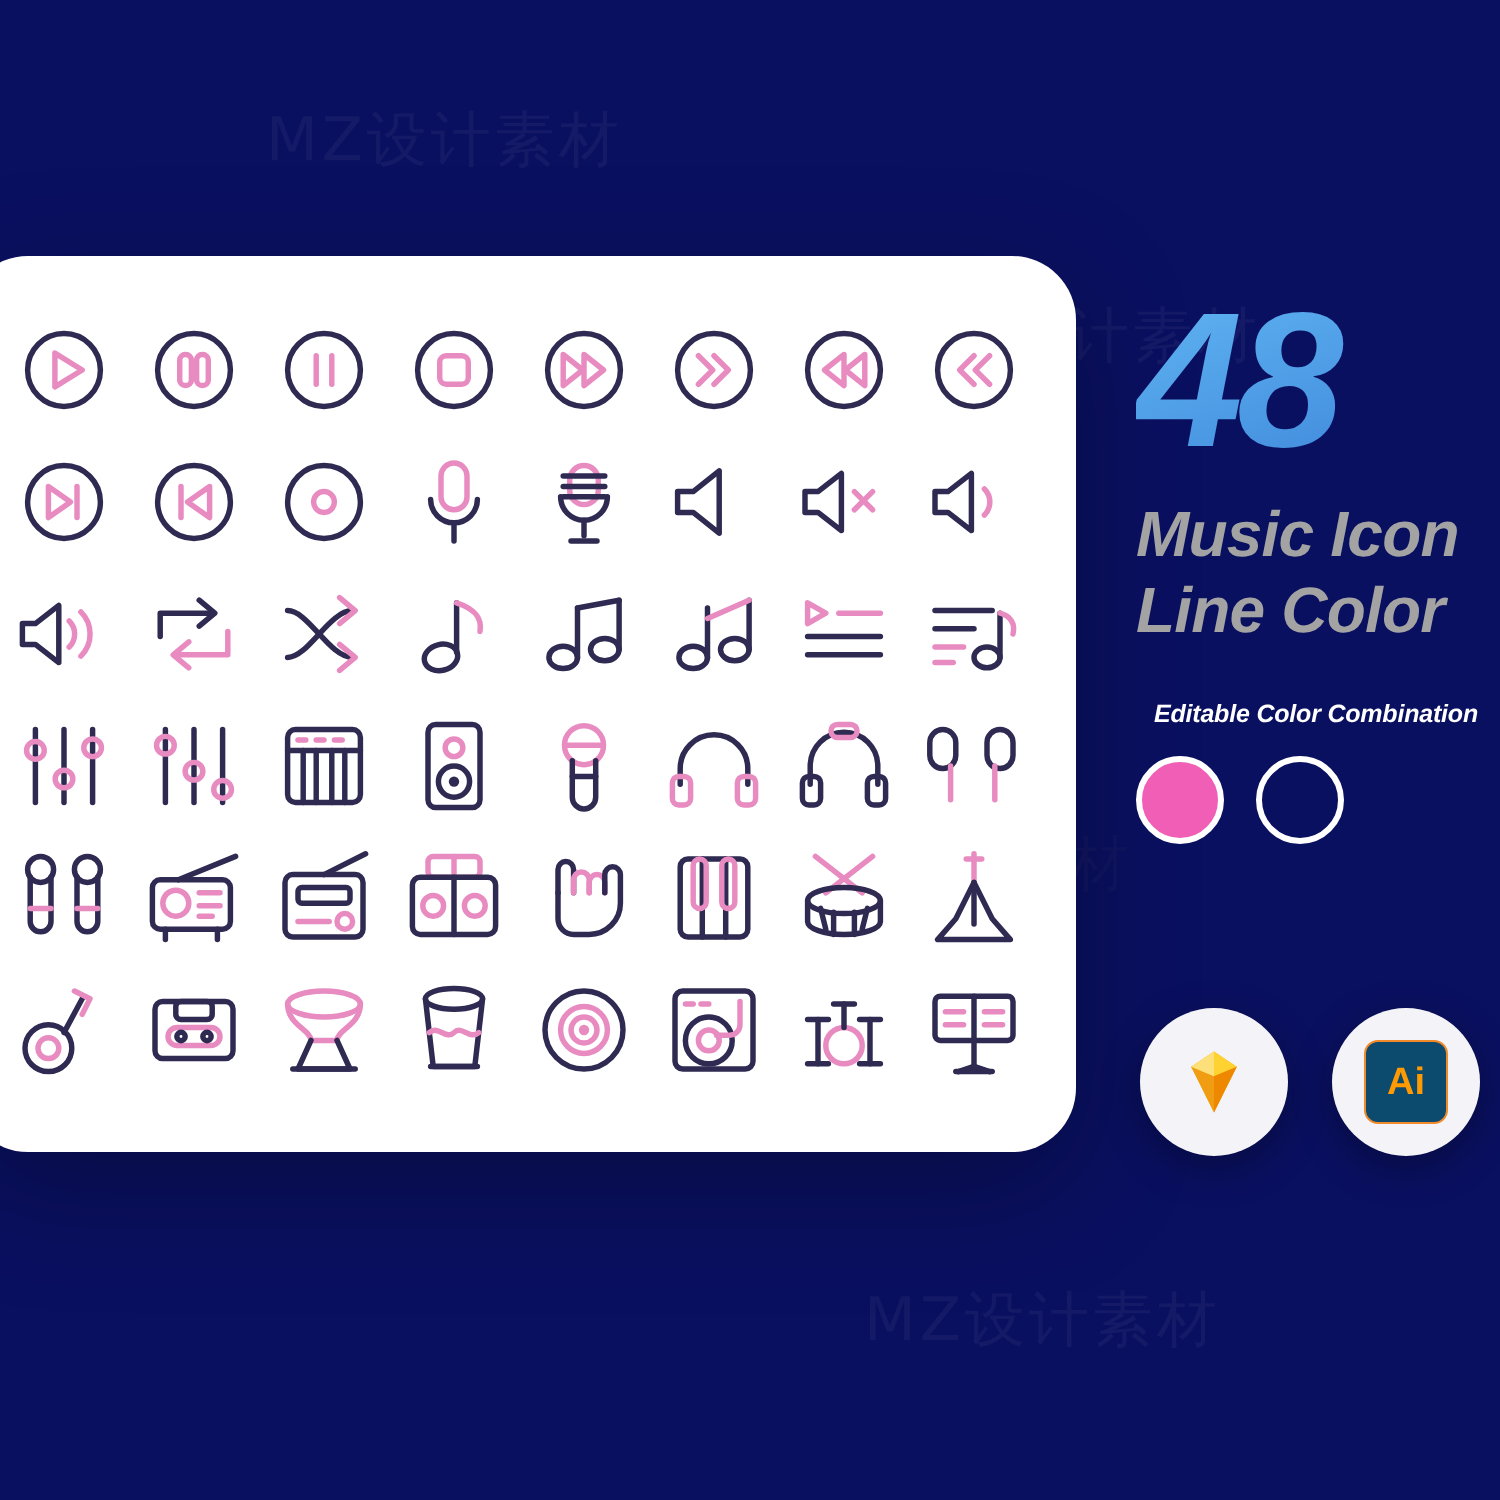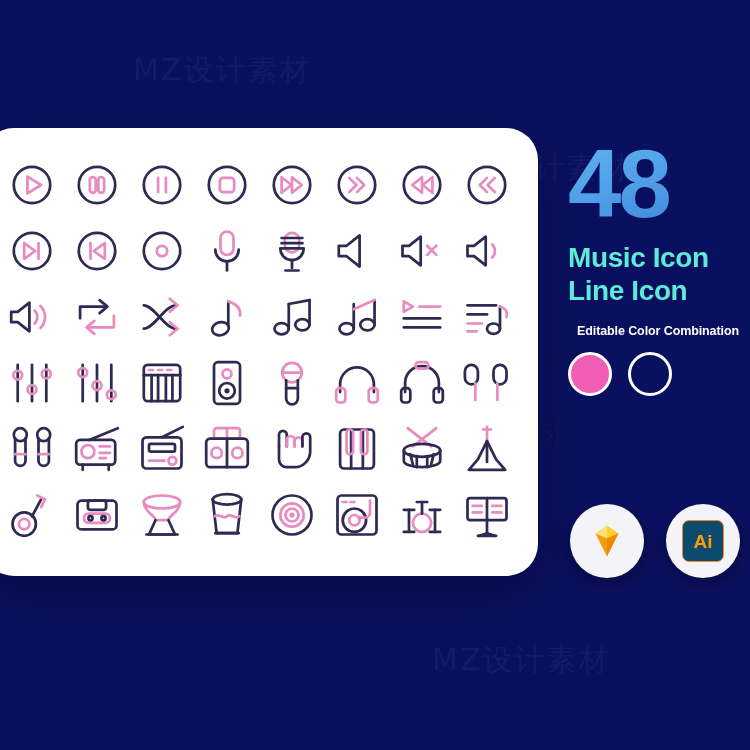--- a/index.html
+++ b/index.html
@@ -46,32 +46,32 @@
   }
   .cell svg{display:block;width:100%;height:100%;overflow:visible;}
 
   
   .d{fill:none;stroke:#2e2a52;stroke-width:2.1;stroke-linecap:round;stroke-linejoin:round;}
   .p{fill:none;stroke:#e88bc0;stroke-width:2.1;stroke-linecap:round;stroke-linejoin:round;}
   .pf{fill:#e88bc0;stroke:none;}
   .df{fill:#2e2a52;stroke:none;}
 
   
-  #panel{position:absolute;left:568px;top:140px;width:182px;}
+  #panel{position:absolute;left:568px;top:147px;width:182px;font-style:italic;}
   #bignum{
     font-size:96px;line-height:0.92;font-weight:700;
     letter-spacing:-3px;
     background:linear-gradient(160deg,#5fb4f2 0%,#3b82d8 100%);
     -webkit-background-clip:text;background-clip:text;
     -webkit-text-fill-color:transparent;color:#4a9fe8;
     margin:0 0 14px 0;
   }
   #headline{
-    color:#5eead4;font-size:28px;line-height:1.17;font-weight:700;
-    letter-spacing:-0.4px;margin:0 0 16px 0;
+    color:#a3a3a3;font-size:32px;line-height:1.17;font-weight:700;
+    letter-spacing:-0.4px;margin:0 0 26px 0;
   }
   #subtitle{
     color:#ffffff;font-size:12.5px;font-weight:700;
     letter-spacing:-0.1px;white-space:nowrap;margin:0 0 14px 9px;
   }
   #swatches{display:flex;gap:16px;}
   .sw{width:44px;height:44px;border-radius:50%;box-sizing:border-box;
       border:3px solid #ffffff;}
   .sw.filled{background:#f05fb5;}
   .sw.hollow{background:transparent;}
@@ -513,21 +513,21 @@
             <line class="d" x1="20" y1="34" x2="26" y2="36"></line>
           </svg>
         </div>
       </div>
   </div>
 
   <div id="panel">
     <div id="bignum">48</div>
     <div id="headline">
       <span>Music Icon</span><br>
-      <span>Line Icon</span>
+      <span>Line Color</span>
     </div>
     <div id="subtitle">Editable Color Combination</div>
     <div id="swatches">
       <div class="sw filled"></div>
       <div class="sw hollow"></div>
     </div>
   </div>
 
   <div id="badges">
     <div class="badge">

